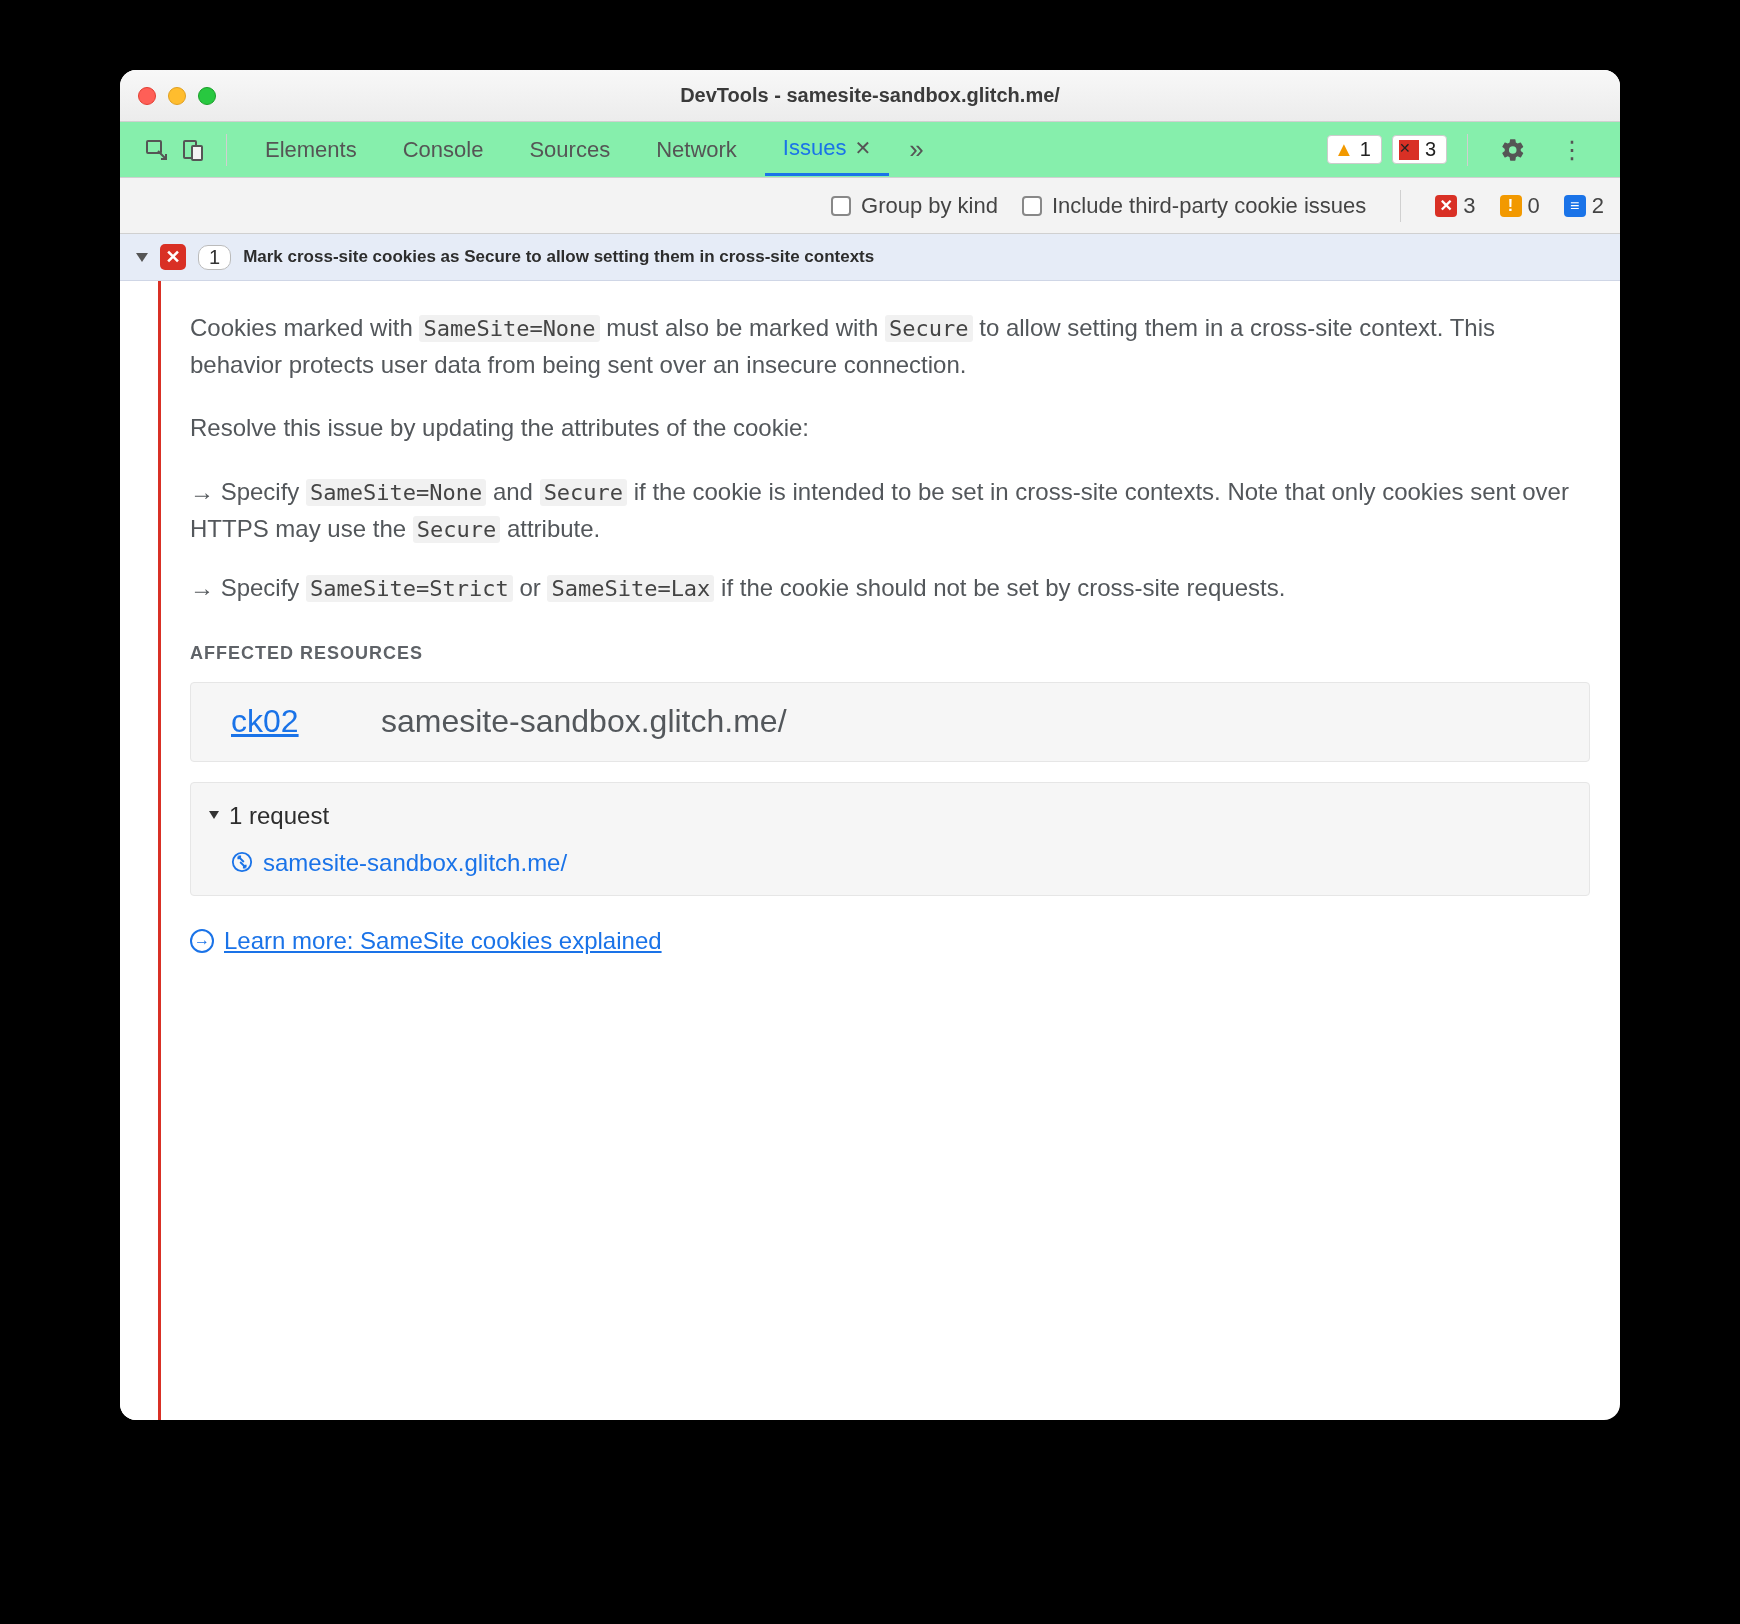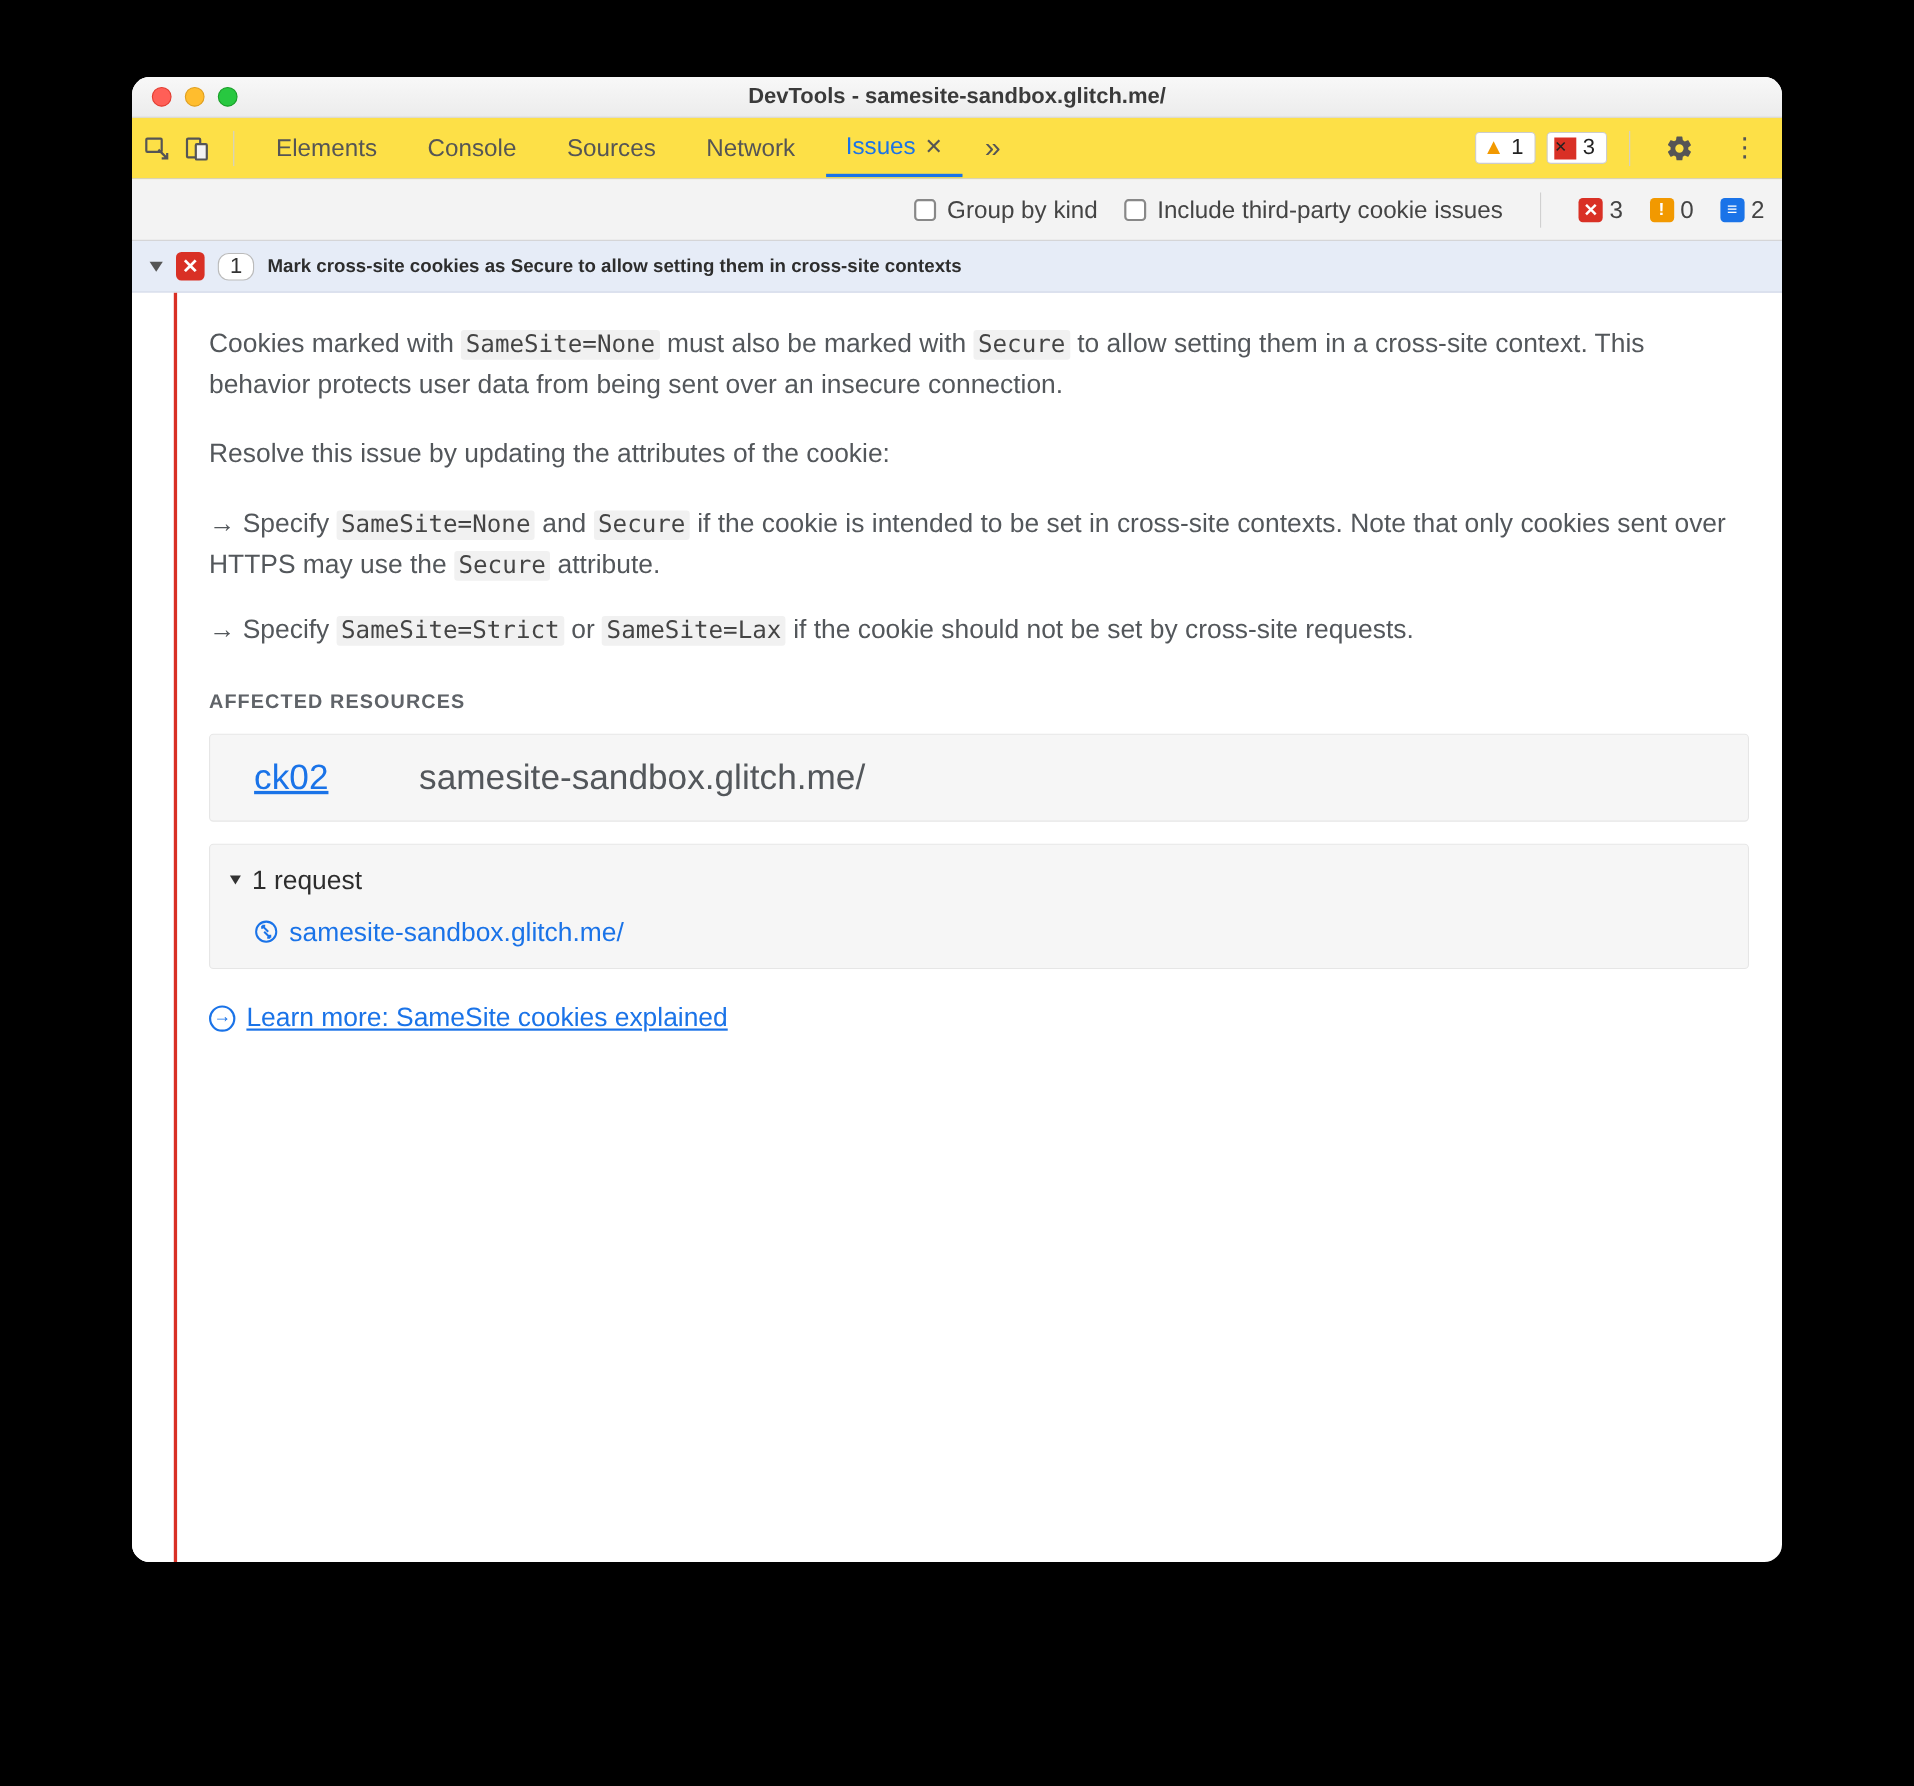--- a/index.html
+++ b/index.html
@@ -13,44 +13,44 @@
     position: absolute;
     left: 120px; top: 70px;
     width: 1500px; height: 1350px;
     background: #fff;
     border-radius: 16px;
     box-shadow: 0 30px 80px rgba(0,0,0,0.6);
     overflow: hidden;
     display: flex; flex-direction: column;
   }
   .titlebar {
-    height: 37px;
+    height: 52px;
     background: linear-gradient(#f8f8f8,#ececec);
     border-bottom: 1px solid #d0d0d0;
     display: flex; align-items: center;
     position: relative;
   }
   .traffic {
     display: flex; gap: 12px; margin-left: 18px;
   }
   .dot { width: 18px; height: 18px; border-radius: 50%; }
   .dot.red { background:#ff5f57; border:1px solid #e33e32;}
   .dot.yellow { background:#ffbd2e; border:1px solid #e0a020;}
   .dot.green { background:#28c840; border:1px solid #1a9f29;}
   .title {
     position:absolute; left:0; right:0; text-align:center;
     font-weight:600; color:#3a3a3a; font-size:20px;
   }
   .tabs-row {
     display:flex; align-items:center;
     height: 56px;
     border-bottom: 1px solid #d0d0d0;
-    padding: 0 10px;
+    padding: 0 24px;
     gap: 10px;
-    background:#fde047;
+    background:#86efac;
   }
   .tool-icon { width:26px; height:26px; color:#555; display:flex;align-items:center;justify-content:center; }
   .sep { width:1px; height:32px; background:#d0d0d0; margin:0 10px; }
   .tab {
     padding: 12px 18px;
     color:#555; font-size:22px;
     cursor:pointer;
     display:flex; align-items:center; gap:8px;
   }
   .tab.active { color:#1a73e8; border-bottom:3px solid #1a73e8; font-weight:500; }

